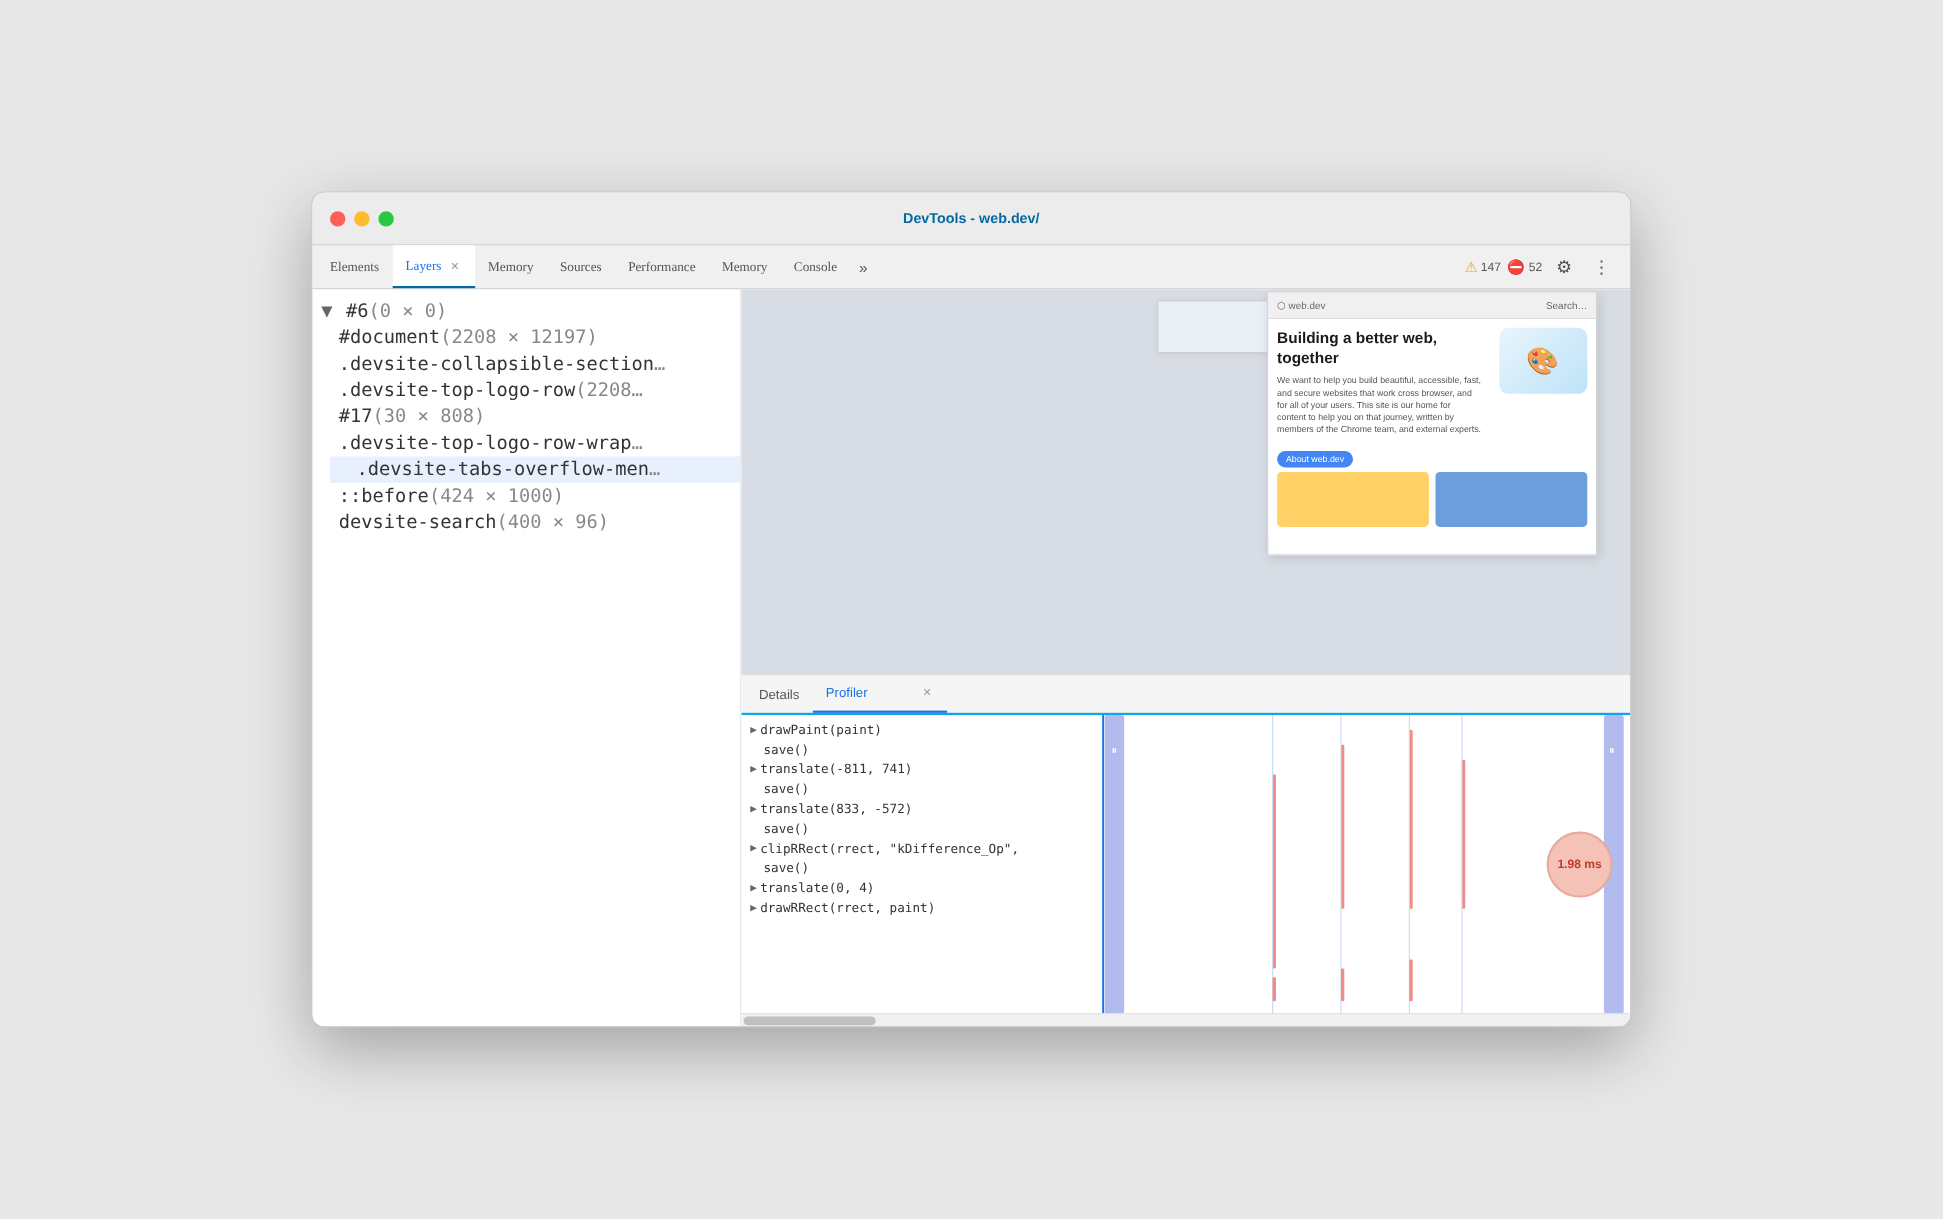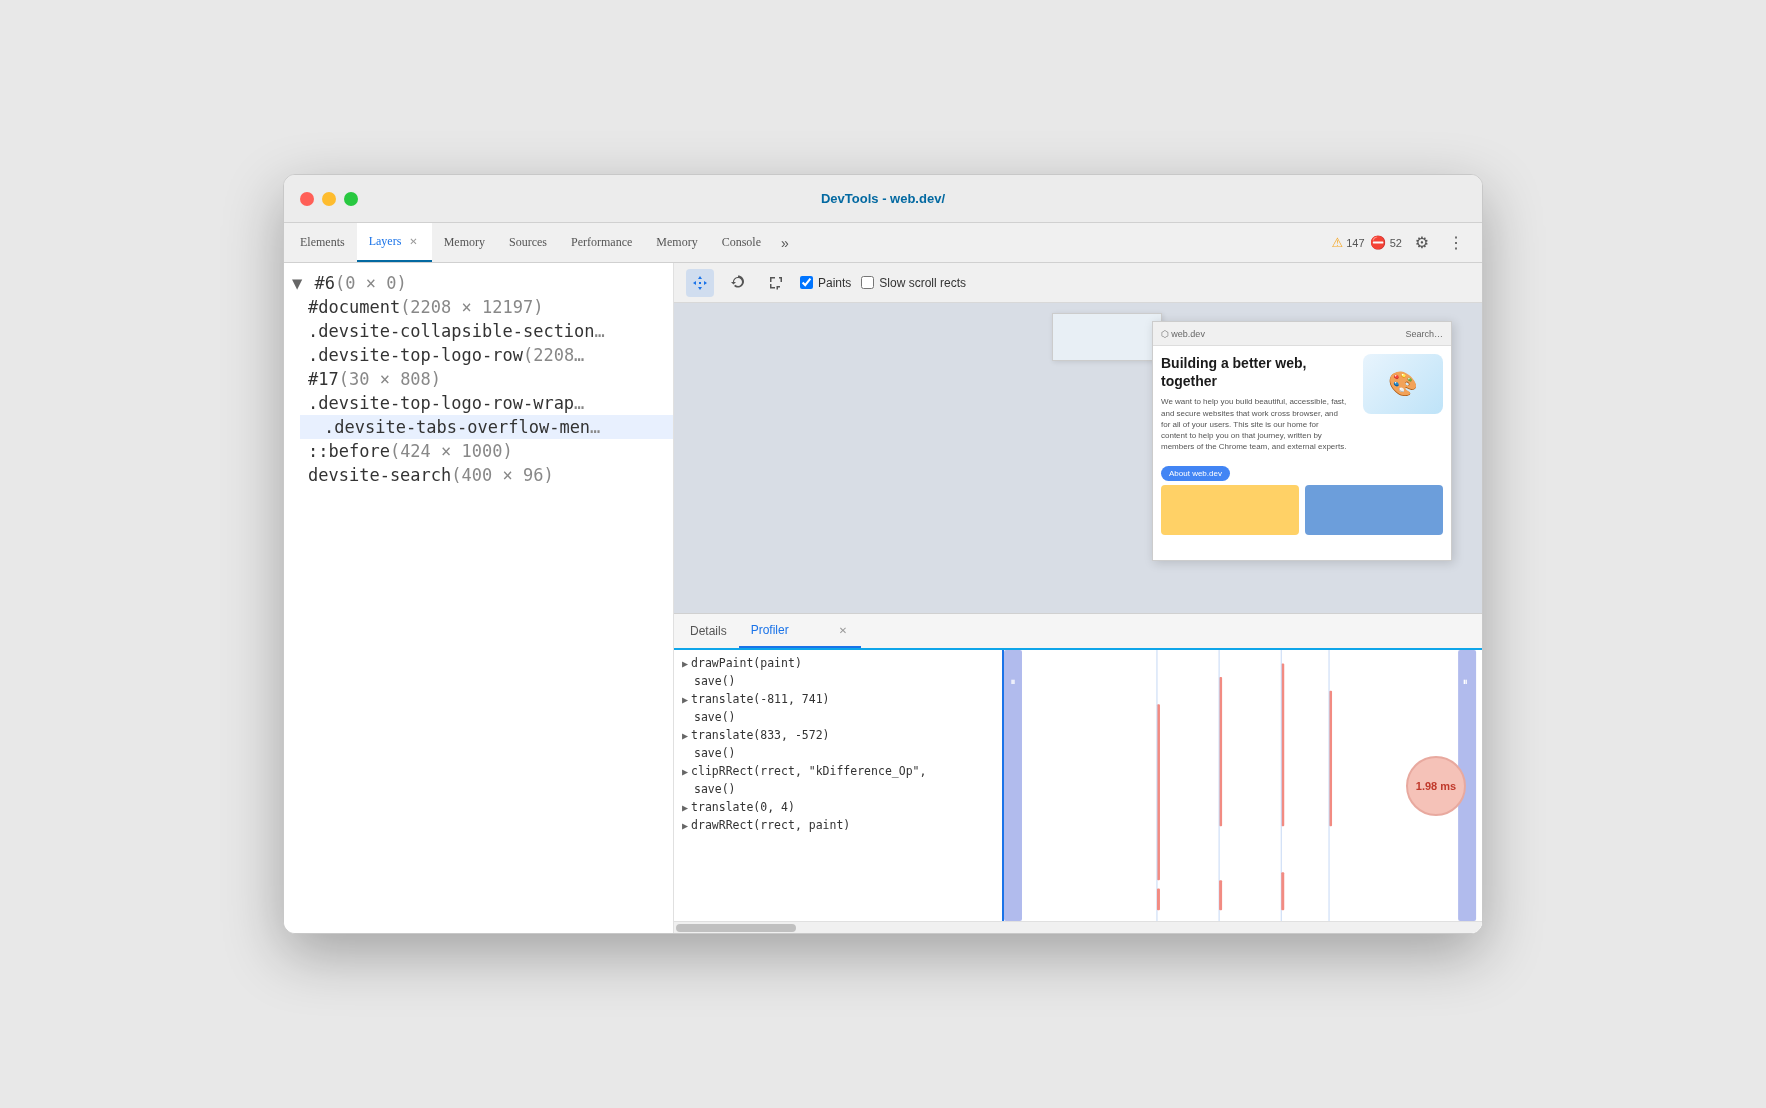--- a/index.html
+++ b/index.html
@@ -203,21 +203,21 @@
       overflow: hidden;
       position: relative;
       display: flex;
       align-items: center;
       justify-content: center;
     }
     
     .web-preview {
       position: absolute;
       right: 30px;
-      top: 18px;
+      top: 2px;
       width: 300px;
       height: 240px;
       background: white;
       border: 1px solid #ccc;
       overflow: hidden;
       box-shadow: 2px 2px 10px rgba(0,0,0,0.15);
     }
     .web-preview-nav {
       height: 24px;
       background: #f0f0f0;
@@ -458,46 +458,20 @@
           <span>::before<span class="dim">(424 × 1000)</span></span>
         </div>
         <div class="dom-node indent-1">
           <span>devsite-search<span class="dim">(400 × 96)</span></span>
         </div>
       </div>
     </div>
 
     <div class="right-panel">
 
-      <div class="layers-toolbar">
-        <div class="toolbar-btn active" title="Move">
-          <svg width="18" height="18" viewBox="0 0 18 18" fill="none">
-            <path d="M9 2L7 5H11L9 2ZM9 16L11 13H7L9 16ZM2 9L5 11V7L2 9ZM16 9L13 7V11L16 9Z" fill="#1a73e8"></path>
-            <rect x="8" y="8" width="2" height="2" fill="#1a73e8"></rect>
-          </svg>
-        </div>
-        <div class="toolbar-btn" title="Rotate">
-          <svg width="18" height="18" viewBox="0 0 18 18" fill="none">
-            <path d="M9 3C6.24 3 4 5.24 4 8H2L4.5 10.5L7 8H5C5 5.79 6.79 4 9 4s4 1.79 4 4-1.79 4-4 4c-1.11 0-2.1-.45-2.83-1.17L5.1 11.9C6.07 12.93 7.46 13.5 9 13.5c3.31 0 6-2.69 6-6s-2.69-6-6-6z" fill="#555"></path>
-          </svg>
-        </div>
-        <div class="toolbar-btn" title="Fit">
-          <svg width="18" height="18" viewBox="0 0 18 18" fill="none">
-            <path d="M3 3h5v1.5H4.5V8H3V3zm10 0h2v5h-1.5V4.5H12V3zm-1.5 9H13v1.5h-2v2H9.5v-3.5zM3 10h1.5v3H8v1.5H3V10z" fill="#555"></path>
-          </svg>
-        </div>
-        <label class="checkbox-label">
-          <input type="checkbox" checked="" style="">
-          <span>Paints</span>
-        </label>
-        <label class="checkbox-label">
-          <input type="checkbox" style="">
-          <span>Slow scroll rects</span>
-        </label>
-      </div>
 
       <div class="layers-canvas">
 
         <div class="web-preview-mini-card" style="position:absolute; top:10px; right: 320px; width:110px; height:48px; background:#e8eff5; border:1px solid #ccc;">
         </div>
 
         <div class="web-preview">
           <div class="web-preview-nav">
             <span>⬡ web.dev</span>
             <span style="margin-left:auto">Search…</span>

